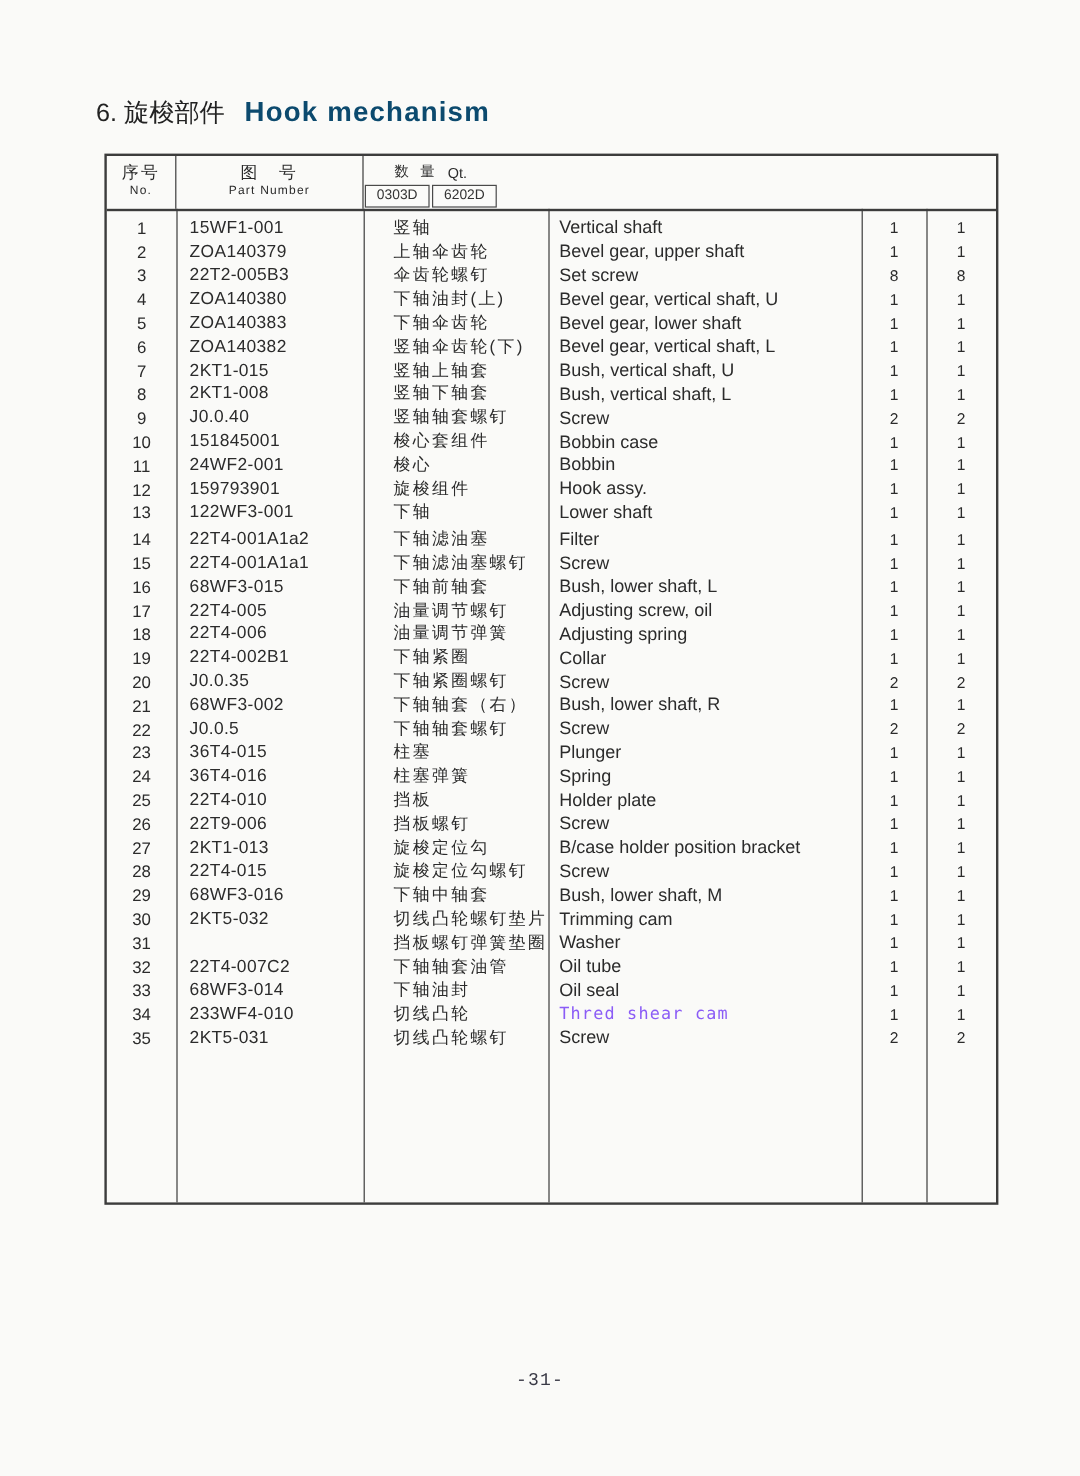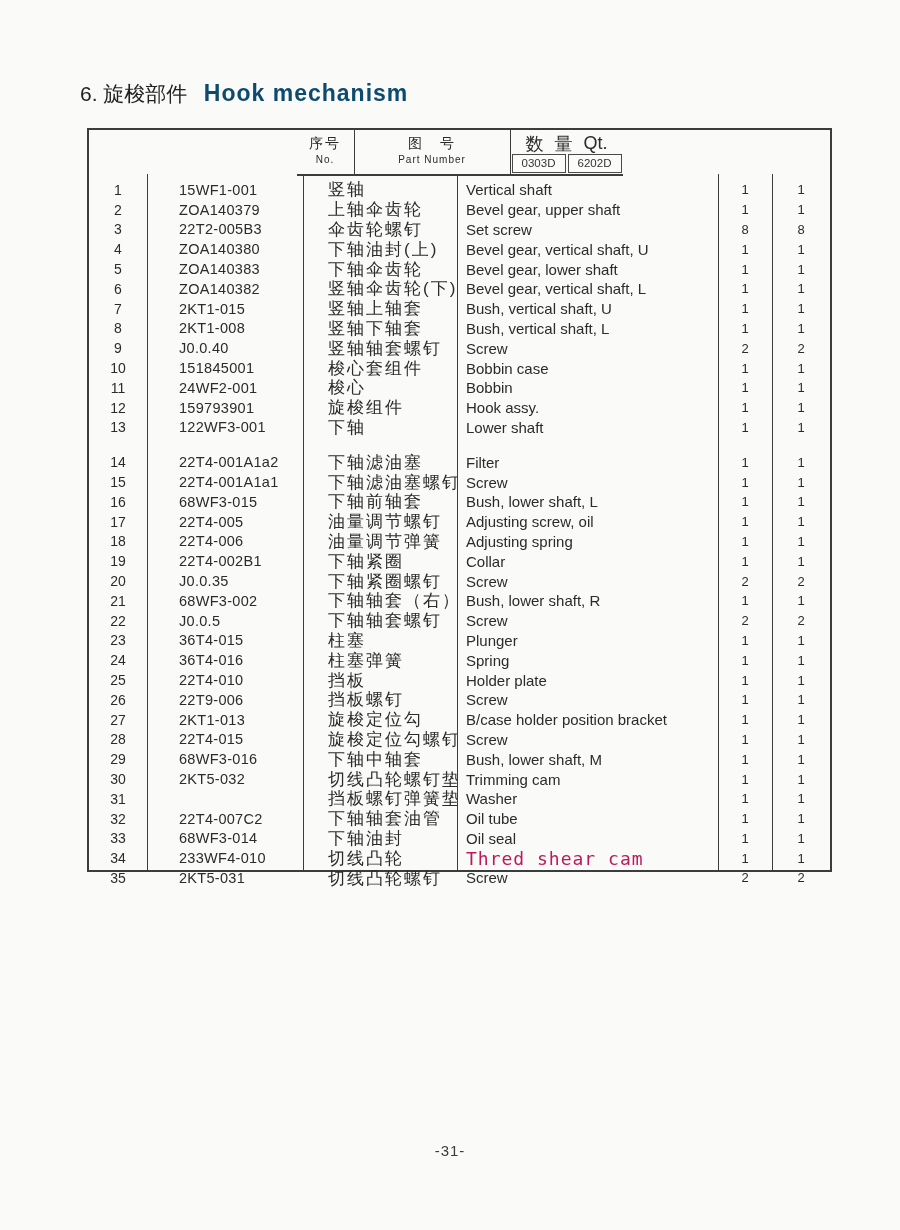--- a/index.html
+++ b/index.html
@@ -18,80 +18,80 @@
   
   .doc-title{
     position:absolute;left:80px;top:80px;
     white-space:nowrap;
   }
   .t-cn{font-size:21px;color:#222;}
   .t-en{font-size:23px;font-weight:bold;letter-spacing:1px;margin-left:12px;color:#0c4a6e;}
   
   .parts-table{
     position:absolute;left:87px;top:128px;
-    width:745px;height:744px;
+    width:745px;height:876px;
     border:2px solid #3c3c3c;
     box-sizing:border-box;
-    display:flex;flex-direction:column;align-items:center;
+    display:flex;flex-direction:column;
   }
   .thead{
     display:flex;
     height:44px;
     border-bottom:2px solid #3c3c3c;
     flex:none;
   }
   .th{box-sizing:border-box;text-align:center;}
   .th-no{width:58px;border-right:1px solid #3c3c3c;padding-top:4px;}
   .th-pn{width:156px;border-right:1px solid #3c3c3c;padding-top:4px;}
   .th-name{width:415px;border-right:1px solid #3c3c3c;padding-top:4px;}
   .th-qty{width:112px;display:flex;flex-direction:column;}
   .h-cn{font-size:14px;letter-spacing:2px;color:#2a2a2a;line-height:18px;}
   .h-en{font-size:10px;letter-spacing:1px;color:#2a2a2a;line-height:16px;}
   .h-en.wide{letter-spacing:2.5px;}
   .qty-top{
     flex:none;height:21px;display:flex;align-items:center;justify-content:center;
-    gap:8px;font-size:18px;padding-top:3px;
+    gap:8px;font-size:12px;padding-top:3px;
   }
   .qty-top .q-cn{letter-spacing:3px;}
   .qty-sub{
     flex:1;display:flex;gap:2px;padding:0 1px 1px 1px;
   }
   .qty-box{
     flex:1;border:1px solid #4a4a4a;
     font-size:11.5px;line-height:15px;
     display:flex;align-items:center;justify-content:center;
     color:#333;background:#fbfbf9;
   }
   .tbody{
     flex:1;display:flex;flex-direction:column;
     padding-top:4px;
     position:relative;
   }
   .row{display:flex;height:19.8px;align-items:center;flex:none;}
-  .row.gap{margin-top:15px;}
+  .row.gap{margin-top:2px;}
   .c{box-sizing:border-box;overflow:hidden;white-space:nowrap;}
   .c.no{width:58px;text-align:center;font-size:14px;}
-  .c.pn{width:156px;padding-left:32px;font-size:14.5px;letter-spacing:0.3px;}
-  .c.cn{width:154px;padding-left:25px;font-size:17px;letter-spacing:2px;}
+  .c.pn{width:156px;padding-left:11px;font-size:14.5px;letter-spacing:0.3px;}
+  .c.cn{width:154px;padding-left:25px;font-size:14px;letter-spacing:2px;}
   .c.en{width:261px;padding-left:9px;font-size:15px;}
   .c.q1{width:54px;text-align:center;font-size:13px;}
   .c.q2{width:58px;text-align:center;font-size:13px;}
   .c.en.typewriter{
     font-family:"DejaVu Sans Mono", monospace;
-    color:#be185d;font-size:18px;letter-spacing:1px;
+    color:#8b5cf6;font-size:14px;letter-spacing:1px;
   }
   .vline{
     position:absolute;top:44px;bottom:0;width:1px;
     background:#3c3c3c;
   }
   
   .page-number{
     position:absolute;left:0;right:0;top:1142px;
     text-align:center;
-    font-family:Liberation Sans, sans-serif;
+    font-family:Liberation Mono, monospace;
     font-size:15px;color:#3a3a46;letter-spacing:1px;
   }
 </style>
 </head>
 <body>
 
 <div class="page">
 
   <div class="doc-title">
     <span class="t-cn">6. 旋梭部件</span>

